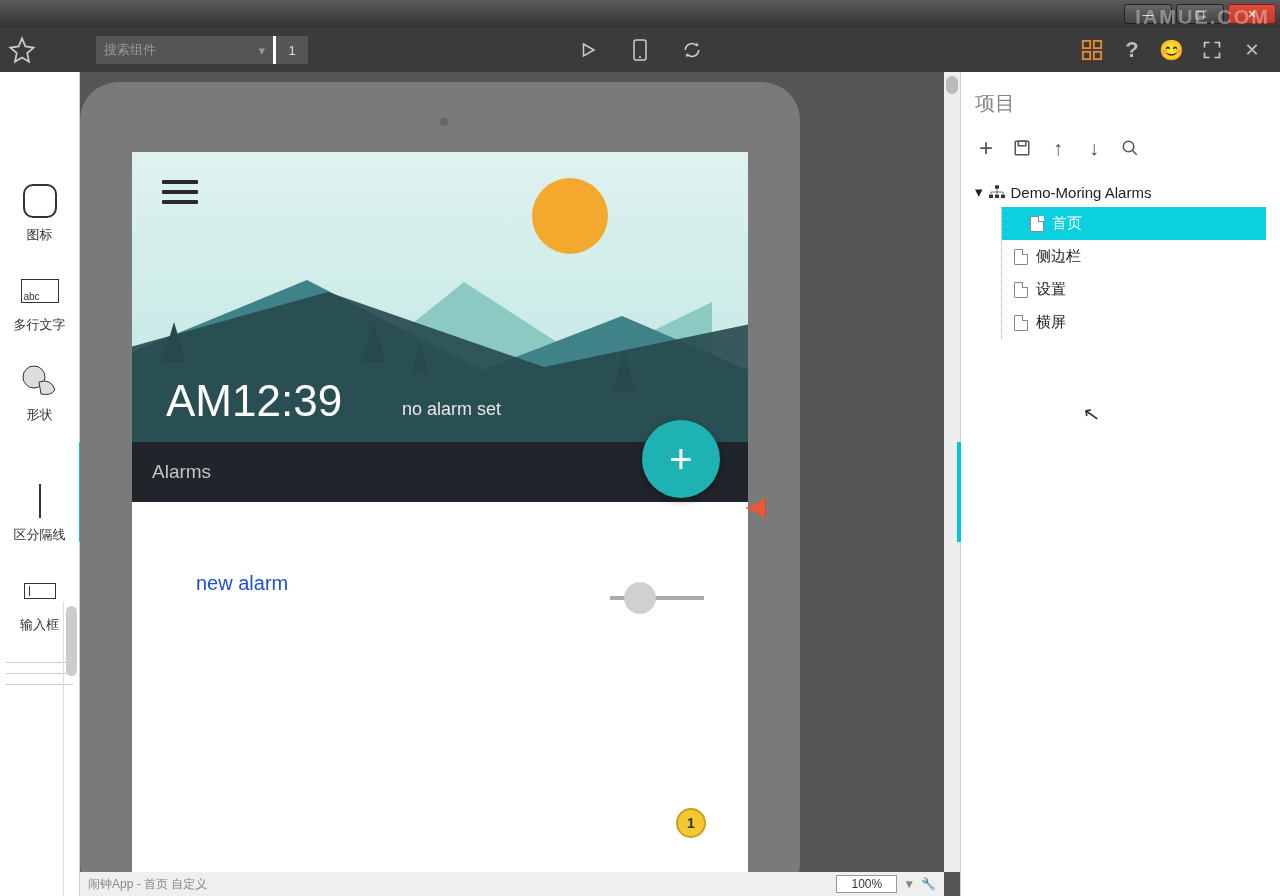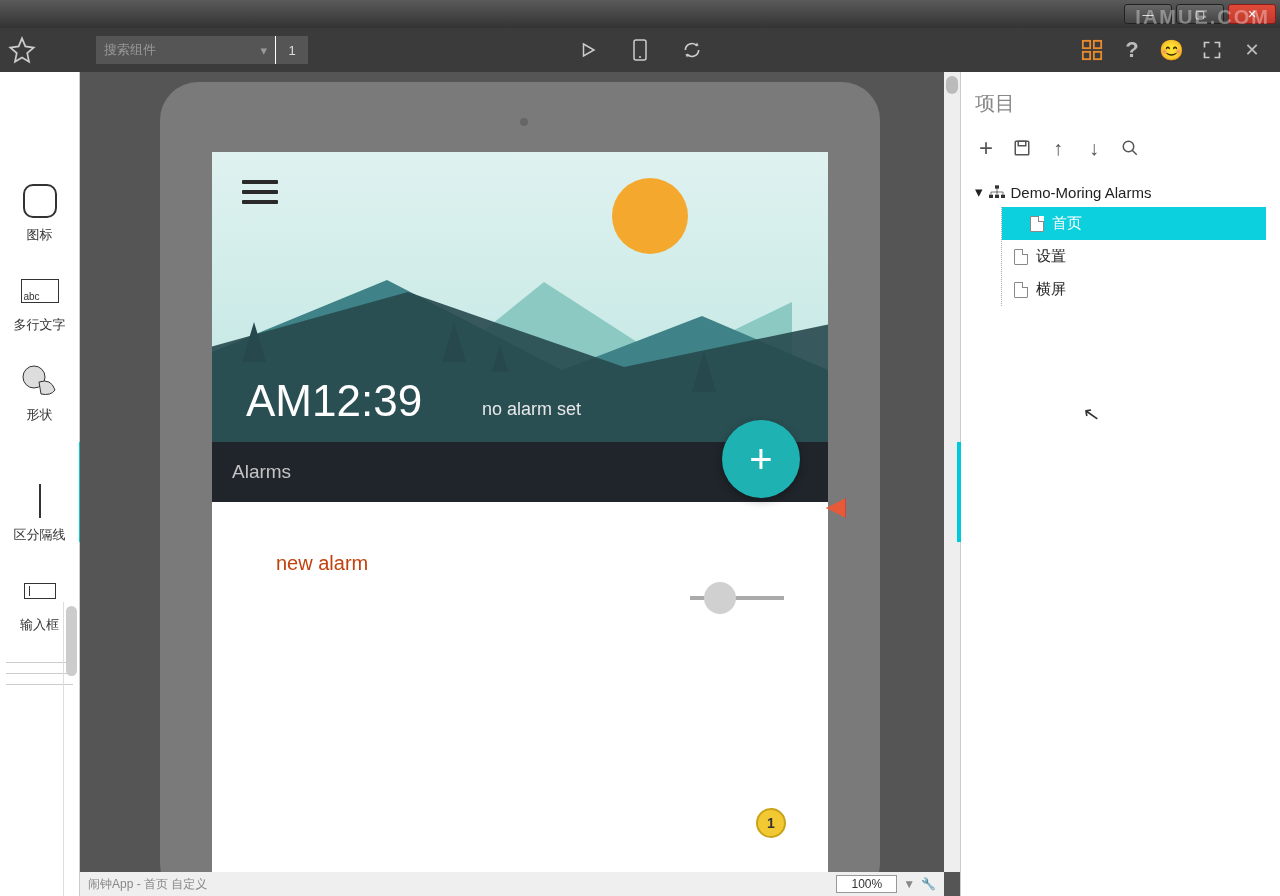--- a/index.html
+++ b/index.html
@@ -5,38 +5,38 @@
 * { box-sizing: border-box; margin: 0; padding: 0; }
 body { font-family: "Microsoft YaHei", Arial, sans-serif; width:1280px; height:896px; overflow:hidden; background:#b0a898; position:relative; }
 
 .titlebar { height:28px; background:linear-gradient(#5a5a5a,#333); display:flex; justify-content:flex-end; align-items:center; padding-right:4px; }
 .winbtn { width:48px; height:20px; margin-left:4px; display:flex; align-items:center; justify-content:center; font-size:11px; color:#fff; background:linear-gradient(#666,#444); border:1px solid #222; border-radius:3px; }
 .winbtn.close { background:linear-gradient(#e04b3a,#c0392b); border-color:#8b1a1a; }
 
 .toolbar { height:44px; background:#3b3b3b; display:flex; align-items:center; color:#ccc; position:relative; }
 .star-icon { width:28px; height:28px; margin-left:8px; }
 .search-combo { margin-left:60px; display:flex; align-items:center; }
-.search-combo .sel { width:180px; height:28px; background:#555; color:#999; padding:0 8px; display:flex; align-items:center; justify-content:space-between; font-size:13px; border-right:1px solid #ffffff; }
+.search-combo .sel { width:180px; height:28px; background:#555; color:#999; padding:0 8px; display:flex; align-items:center; justify-content:space-between; font-size:13px; border-right:3px solid #ffffff; }
 .search-combo .num { width:32px; height:28px; background:#555; color:#ddd; display:flex; align-items:center; justify-content:center; font-size:13px; }
 .center-tools { position:absolute; left:50%; transform:translateX(-50%); display:flex; gap:28px; }
 .tb-icon { width:24px; height:24px; color:#bbb; display:flex; align-items:center; justify-content:center; }
 .right-tools { margin-left:auto; display:flex; align-items:center; gap:16px; padding-right:16px; }
 .grid-icon svg rect{ stroke:#e88b2e; fill:none; stroke-width:2; }
 
 .mainarea { display:flex; height:calc(896px - 28px - 44px); }
 
 .left-panel { width:80px; background:#fff; border-right:1px solid #ccc; padding-top:110px; position:relative; }
 .comp-item { display:flex; flex-direction:column; align-items:center; margin-bottom:28px; font-size:13px; color:#333; }
 .comp-icon { width:38px; height:38px; margin-bottom:6px; display:flex; align-items:center; justify-content:center; }
 .left-scroll { position:absolute; right:0; top:530px; bottom:0; width:16px; border-left:1px solid #ddd; }
 .left-scroll .thumb { position:absolute; left:2px; right:2px; top:4px; height:70px; background:#ccc; border-radius:6px; }
 .left-panel .spacer-line { border-top:1px solid #ccc; margin:10px 6px; }
 .blue-tab { position:absolute; right:-4px; top:370px; width:4px; height:100px; background:#00c8dd; }
 
-.canvas-wrap { flex:1; background:#555; position:relative; display:flex; justify-content:center; padding-top:10px; overflow:hidden; }
+.canvas-wrap { flex:1; background:#555; position:relative; display:flex; justify-content:flex-start; padding-top:10px; overflow:hidden; }
 .canvas-scroll-v { position:absolute; right:0; top:0; bottom:24px; width:16px; background:#eee; }
 .canvas-scroll-v .thumb { position:absolute; left:2px; right:2px; top:4px; height:18px; background:#bbb; border-radius:6px; }
 .canvas-scroll-h { position:absolute; left:0; right:16px; bottom:0; height:24px; background:#efefef; display:flex; align-items:center; padding:0 8px; font-size:12px; color:#888; }
 .zoom { margin-left:auto; display:flex; align-items:center; gap:6px; }
 .zoom .val { border:1px solid #999; padding:1px 14px; background:#fff; color:#333; }
 
 .tablet { width:720px; height:820px; background:#7a7a7a; border-radius:38px; padding:70px 52px 0; position:relative; }
 .tablet .cam { position:absolute; left:50%; top:36px; width:8px; height:8px; background:#666; border-radius:50%; }
 .screen { width:100%; height:100%; background:#fff; position:relative; overflow:visible; }
 
@@ -53,21 +53,21 @@
 .hmenu { position:absolute; left:30px; top:22px; }
 .hmenu div { width:36px; height:4px; background:#2a2a2a; margin:6px 0; border-radius:1px; }
 .hero-time { position:absolute; left:34px; bottom:16px; color:#fff; font-size:44px; font-weight:300; }
 .hero-sub { position:absolute; left:270px; bottom:22px; color:#e8e8e8; font-size:18px; }
 
 .alarms-bar { height:60px; background:#20252b; color:#c4c4c4; display:flex; align-items:center; padding:0 20px; font-size:19px; position:relative; }
 .fab { position:absolute; right:28px; top:-22px; width:78px; height:78px; background:#1eb2b3; border-radius:50%; display:flex; align-items:center; justify-content:center; color:#fff; font-size:40px; font-weight:200; box-shadow:0 3px 8px rgba(0,0,0,0.3); }
 .red-tag { position:absolute; right:-18px; top:346px; width:20px; height:20px; background:#e65a3a; clip-path:polygon(100% 0,100% 100%,0 50%); border:1px solid #c44; }
 
 .alarm-body { padding:50px 56px; }
-.alarm-name { font-size:20px; color:#c2410c; margin-bottom:14px; margin-left:8px; }
+.alarm-name { font-size:20px; color:#1d4ed8; margin-bottom:14px; margin-left:8px;margin-top:20px; }
 .alarm-row { display:flex; align-items:center; gap:18px; }
 .clock-circ { width:28px; height:28px; border:2px solid #1eb2b3; border-radius:50%; position:relative; }
 .clock-circ::after{content:"";position:absolute;left:50%;top:50%;width:2px;height:8px;background:#1eb2b3;transform-origin:bottom;transform:translate(-50%,-100%);}
 .clock-circ::before{content:"";position:absolute;left:50%;top:50%;width:6px;height:2px;background:#1eb2b3;}
 .alarm-time { font-size:38px; color:#3a3a3a; font-weight:400; }
 .alarm-repeat { font-size:20px; color:#1eb2b3; margin-left:6px; align-self:flex-end; margin-bottom:4px; }
 .slider { position:absolute; right:44px; top:94px; width:94px; height:4px; background:#aaa; }
 .slider .knob { position:absolute; left:14px; top:-14px; width:32px; height:32px; background:#d0d0d0; border-radius:50%; }
 
 .badge1 { position:absolute; right:42px; bottom:64px; width:30px; height:30px; background:#f2c933; border:2px solid #c9a215; border-radius:50%; display:flex; align-items:center; justify-content:center; font-size:14px; font-weight:bold; color:#333; }
@@ -276,20 +276,24 @@
           </svg>
         <span>Demo-Moring Alarms</span>
       </div>
       <div class="tree-children">
         <div class="tree-leaf selected">
           <div class="page-ico"></div>
           <span>首页</span>
         </div>
         <div class="tree-leaf">
           <div class="page-ico"></div>
+          <span>侧边栏</span>
+        </div>
+        <div class="tree-leaf">
+          <div class="page-ico"></div>
           <span>设置</span>
         </div>
         <div class="tree-leaf">
           <div class="page-ico"></div>
           <span>横屏</span>
         </div>
       </div>
     </div>
     <div class="cursor">↖</div>
   </div>

